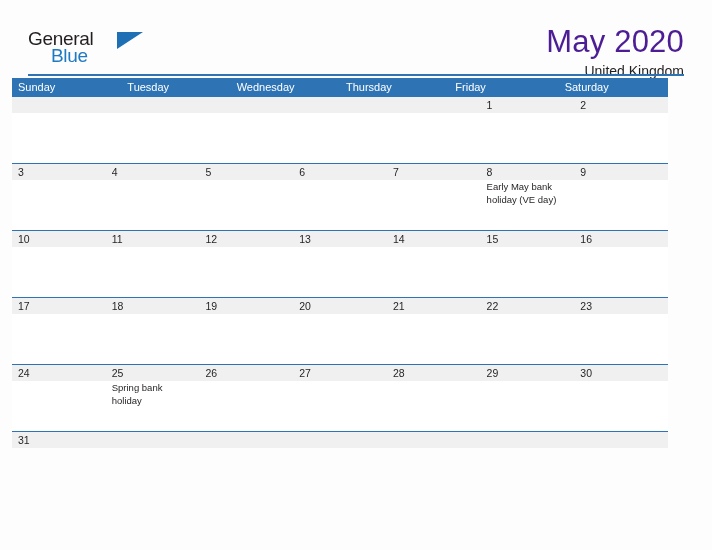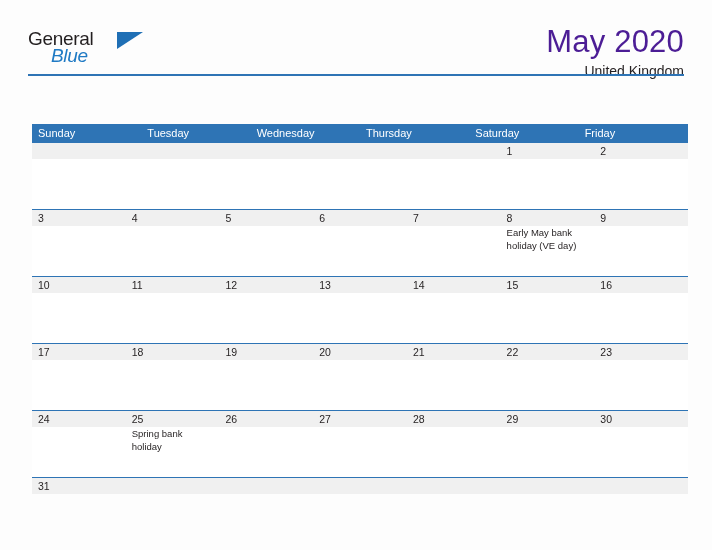--- a/index.html
+++ b/index.html
@@ -48,21 +48,20 @@
     font-family: "Liberation Sans", sans-serif;
   }
   .logo-blue {
     position: absolute;
     left: 23px;
     top: 17px;
     font-size: 19px;
     letter-spacing: -0.3px;
     color: #1f7ac4;
     font-family: "Liberation Sans", sans-serif;
-    font-style: italic;
   }
   .logo-flag {
     position: absolute;
     left: 89px;
     top: 4px;
     width: 0;
     height: 0;
     border-left: 26px solid #1f6fb5;
     border-bottom: 17px solid transparent;
   }
@@ -95,24 +94,23 @@
     left: 28px;
     top: 74px;
     width: 656px;
     height: 2px;
     background: #2e74b5;
   }
 
   
   .calendar {
     position: absolute;
-    left: 32px;
+    left: 12px;
     top: 78px;
     width: 656px;
-    margin-top: 46px;
   }
 
   .dow-row {
     display: flex;
     width: 100%;
     background: #2e74b5;
     height: 18px;
   }
   .dow-cell {
     flex: 1 1 0;
@@ -181,22 +179,22 @@
 
   <div class="header-rule"></div>
 
   <div class="calendar">
 
     <div class="dow-row">
       <div class="dow-cell">Sunday</div>
       <div class="dow-cell">Tuesday</div>
       <div class="dow-cell">Wednesday</div>
       <div class="dow-cell">Thursday</div>
+      <div class="dow-cell">Friday</div>
       <div class="dow-cell">Saturday</div>
-      <div class="dow-cell">Friday</div>
     </div>
 
     <div class="week h-tall">
       <div class="week-dates">
         <div class="date-cell"></div>
         <div class="date-cell"></div>
         <div class="date-cell"></div>
         <div class="date-cell"></div>
         <div class="date-cell"></div>
         <div class="date-cell">1</div>

